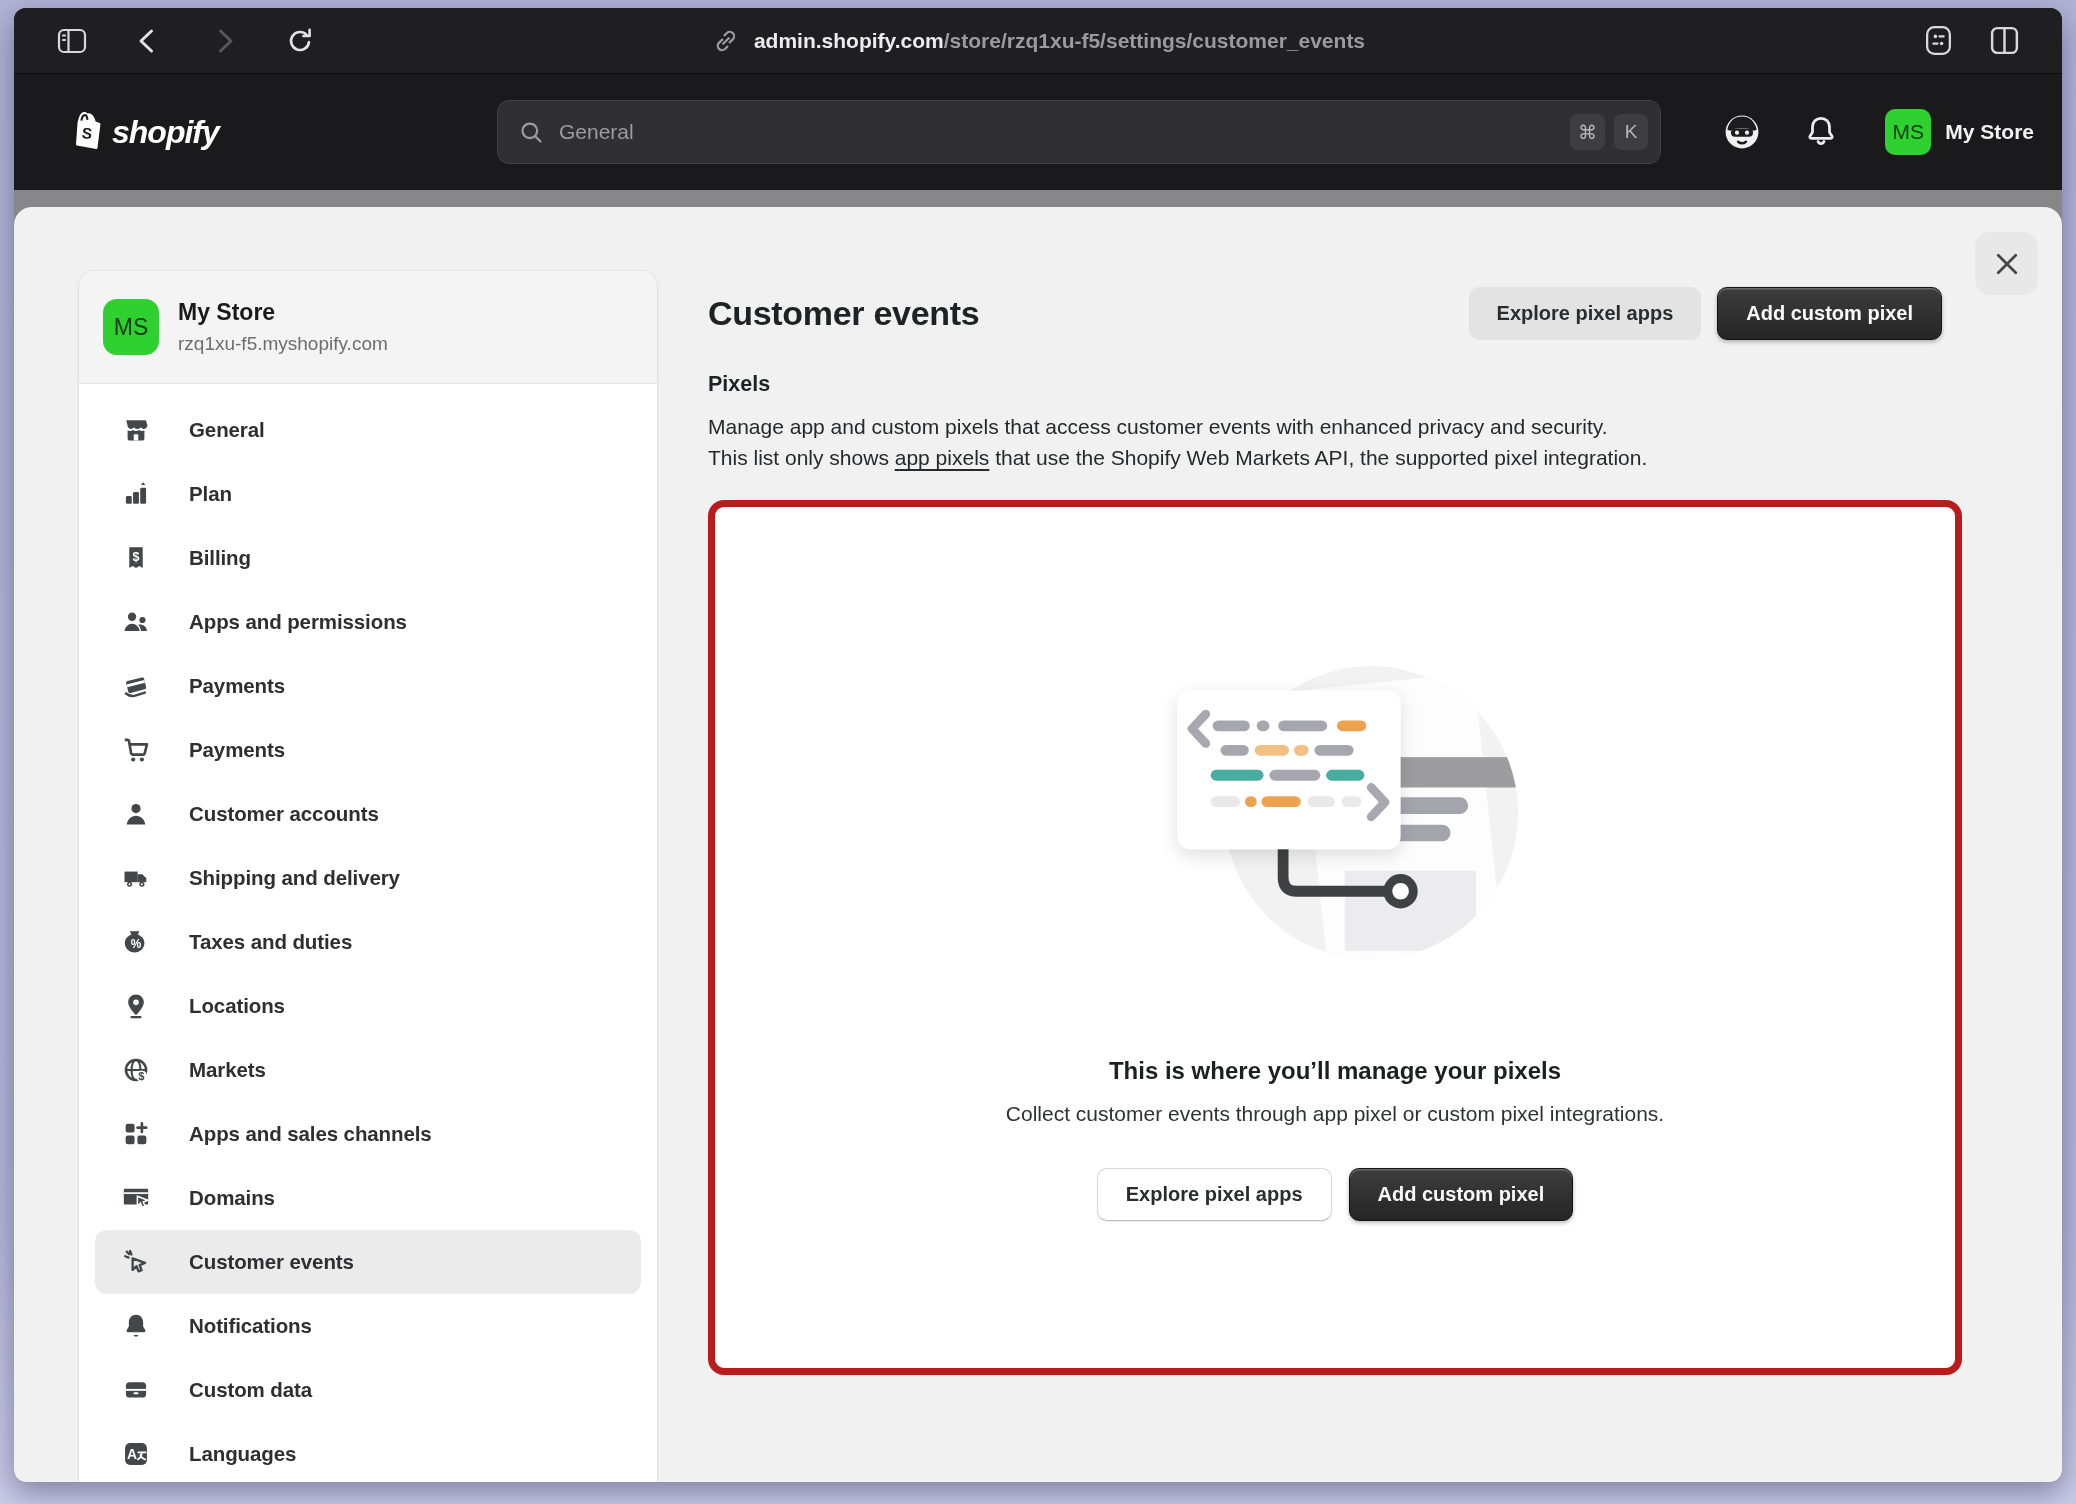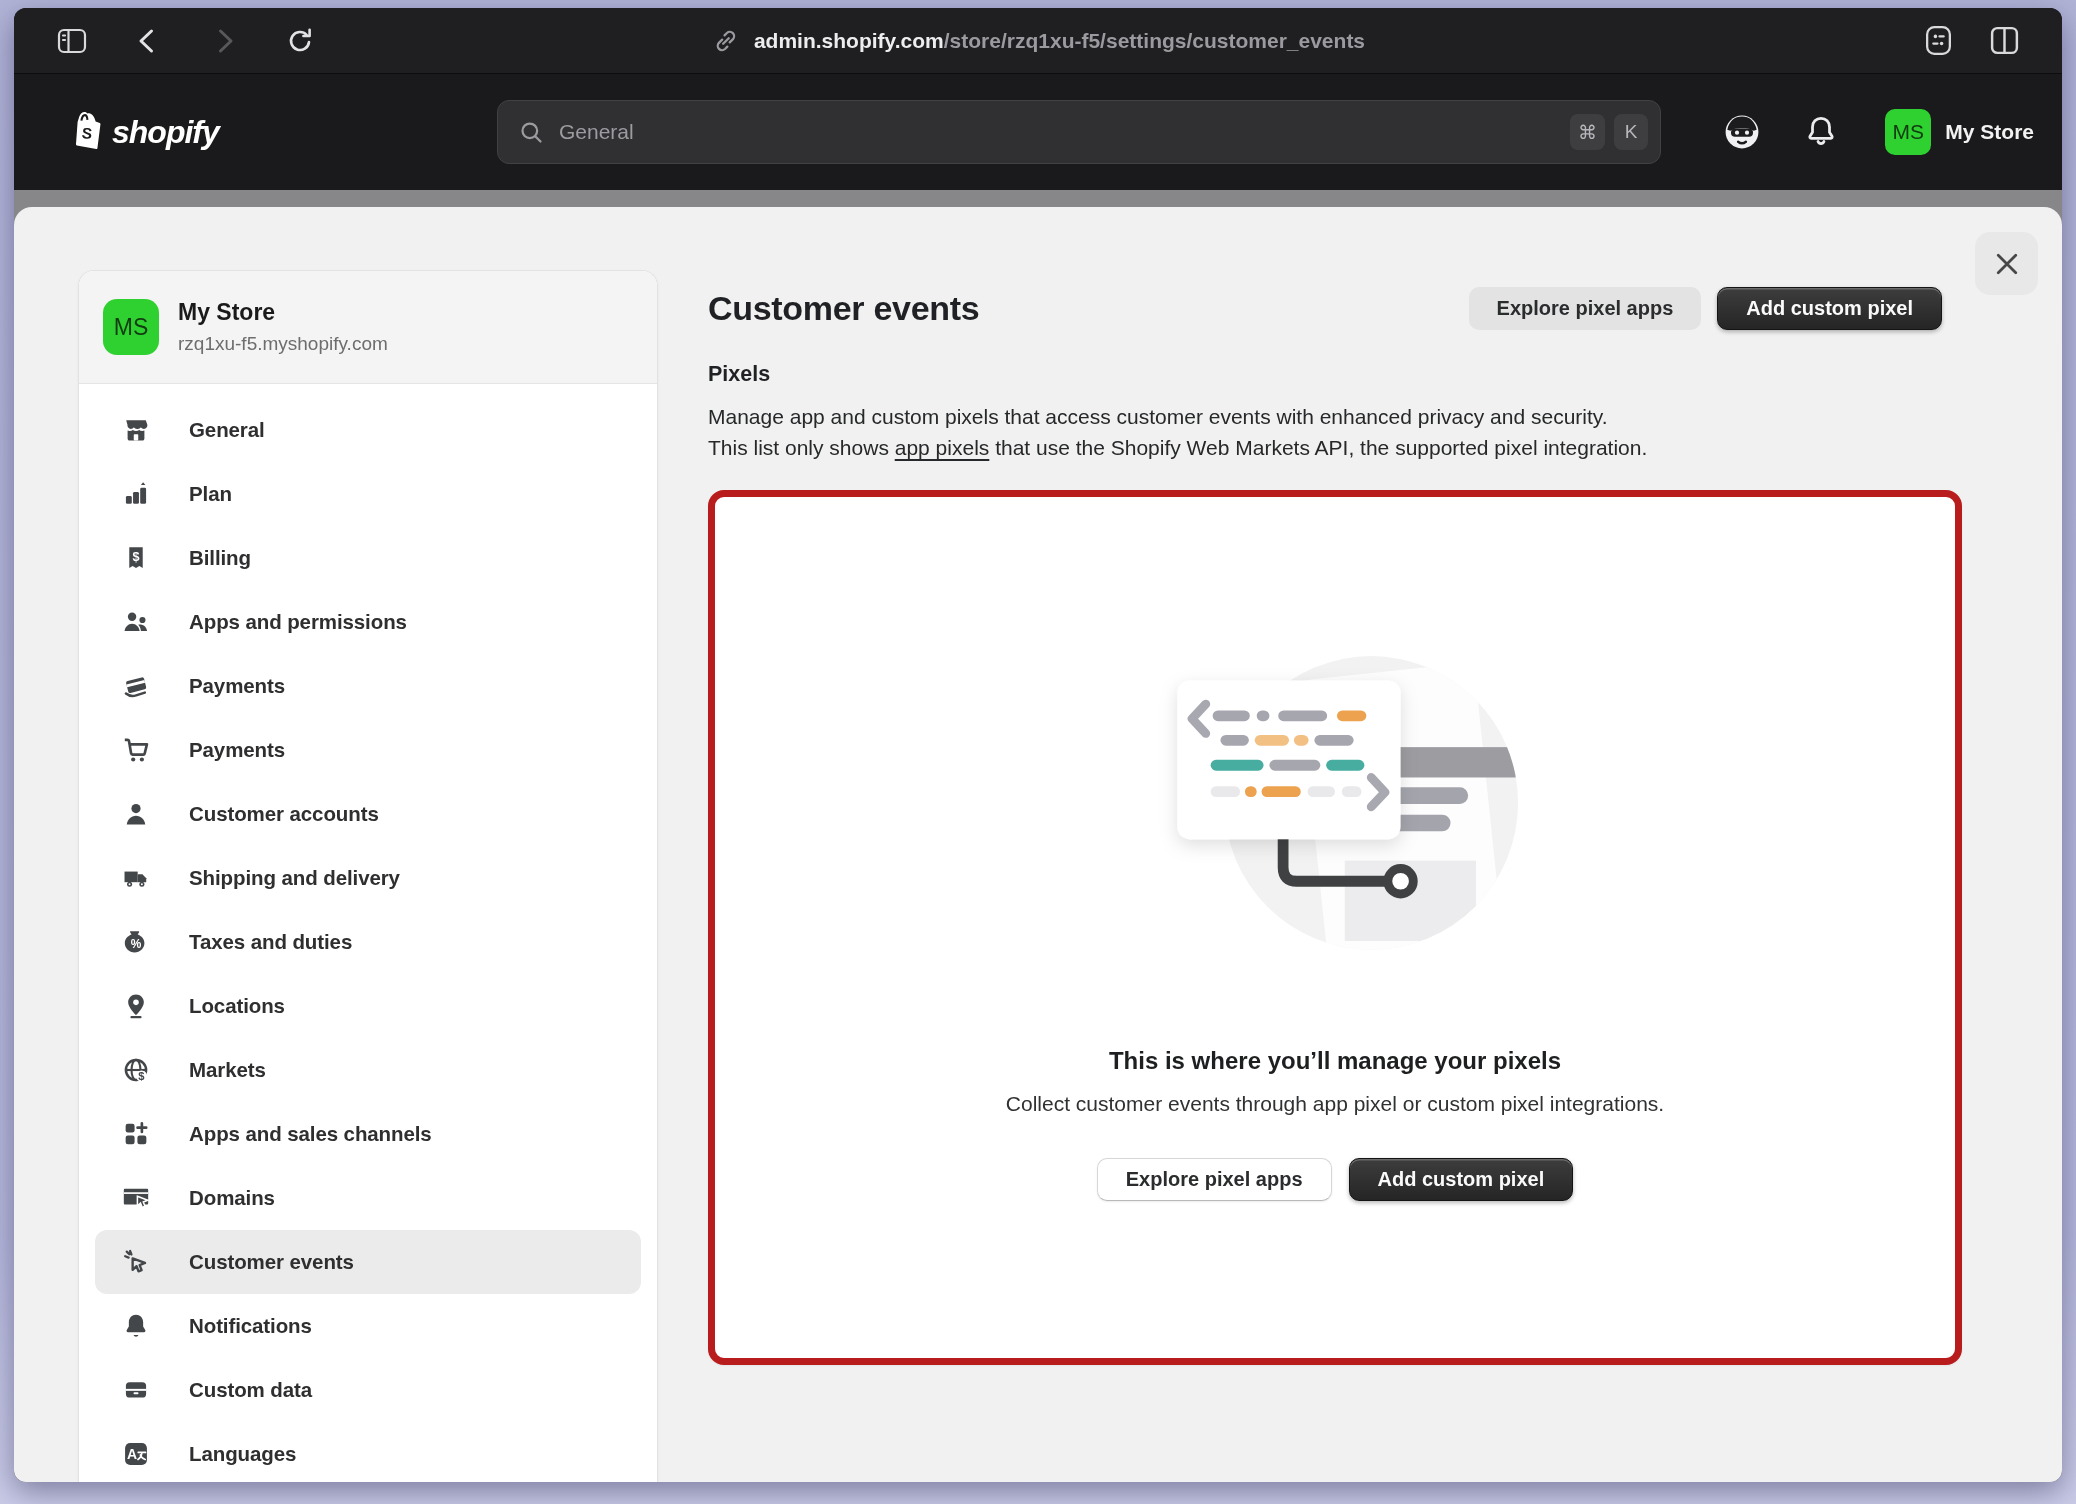--- a/index.html
+++ b/index.html
@@ -91,21 +91,21 @@
   }
   .nav-item.selected { background:#ebebeb; }
   .nav-icon { width:30px; height:30px; flex:0 0 30px; display:flex; align-items:center; justify-content:center; }
   .nav-label { font-size:20.5px; font-weight:700; color:#2f2f31; letter-spacing:-.1px; }
   
   .main { position:absolute; left:694px; top:80px; right:100px; }
   .title-row { display:flex; align-items:center; justify-content:space-between; }
   .page-title { font-size:34px; font-weight:700; color:#1f2124; letter-spacing:-.3px; }
   .actions { display:flex; gap:16px; margin-right:20px; }
   .btn {
-    height:43px; padding:0 28px; border-radius:10px; border:none; cursor:pointer;
+    height:53px; padding:0 28px; border-radius:10px; border:none; cursor:pointer;
     font-family:inherit; font-size:20px; font-weight:700; display:flex; align-items:center;
   }
   .btn-gray { background:#e3e3e3; color:#2a2c2e; }
   .btn-dark {
     background:linear-gradient(180deg,#3d3d3d,#252525); color:#fafafa;
     border:1.5px solid #141414;
     box-shadow:inset 0 1.5px 0 rgba(255,255,255,.24), 0 2px 4px rgba(0,0,0,.28);
   }
   .btn-white {
     background:#fff; color:#2a2c2e; border:1px solid #d7d7d7; border-bottom-color:#b9b9b9;

